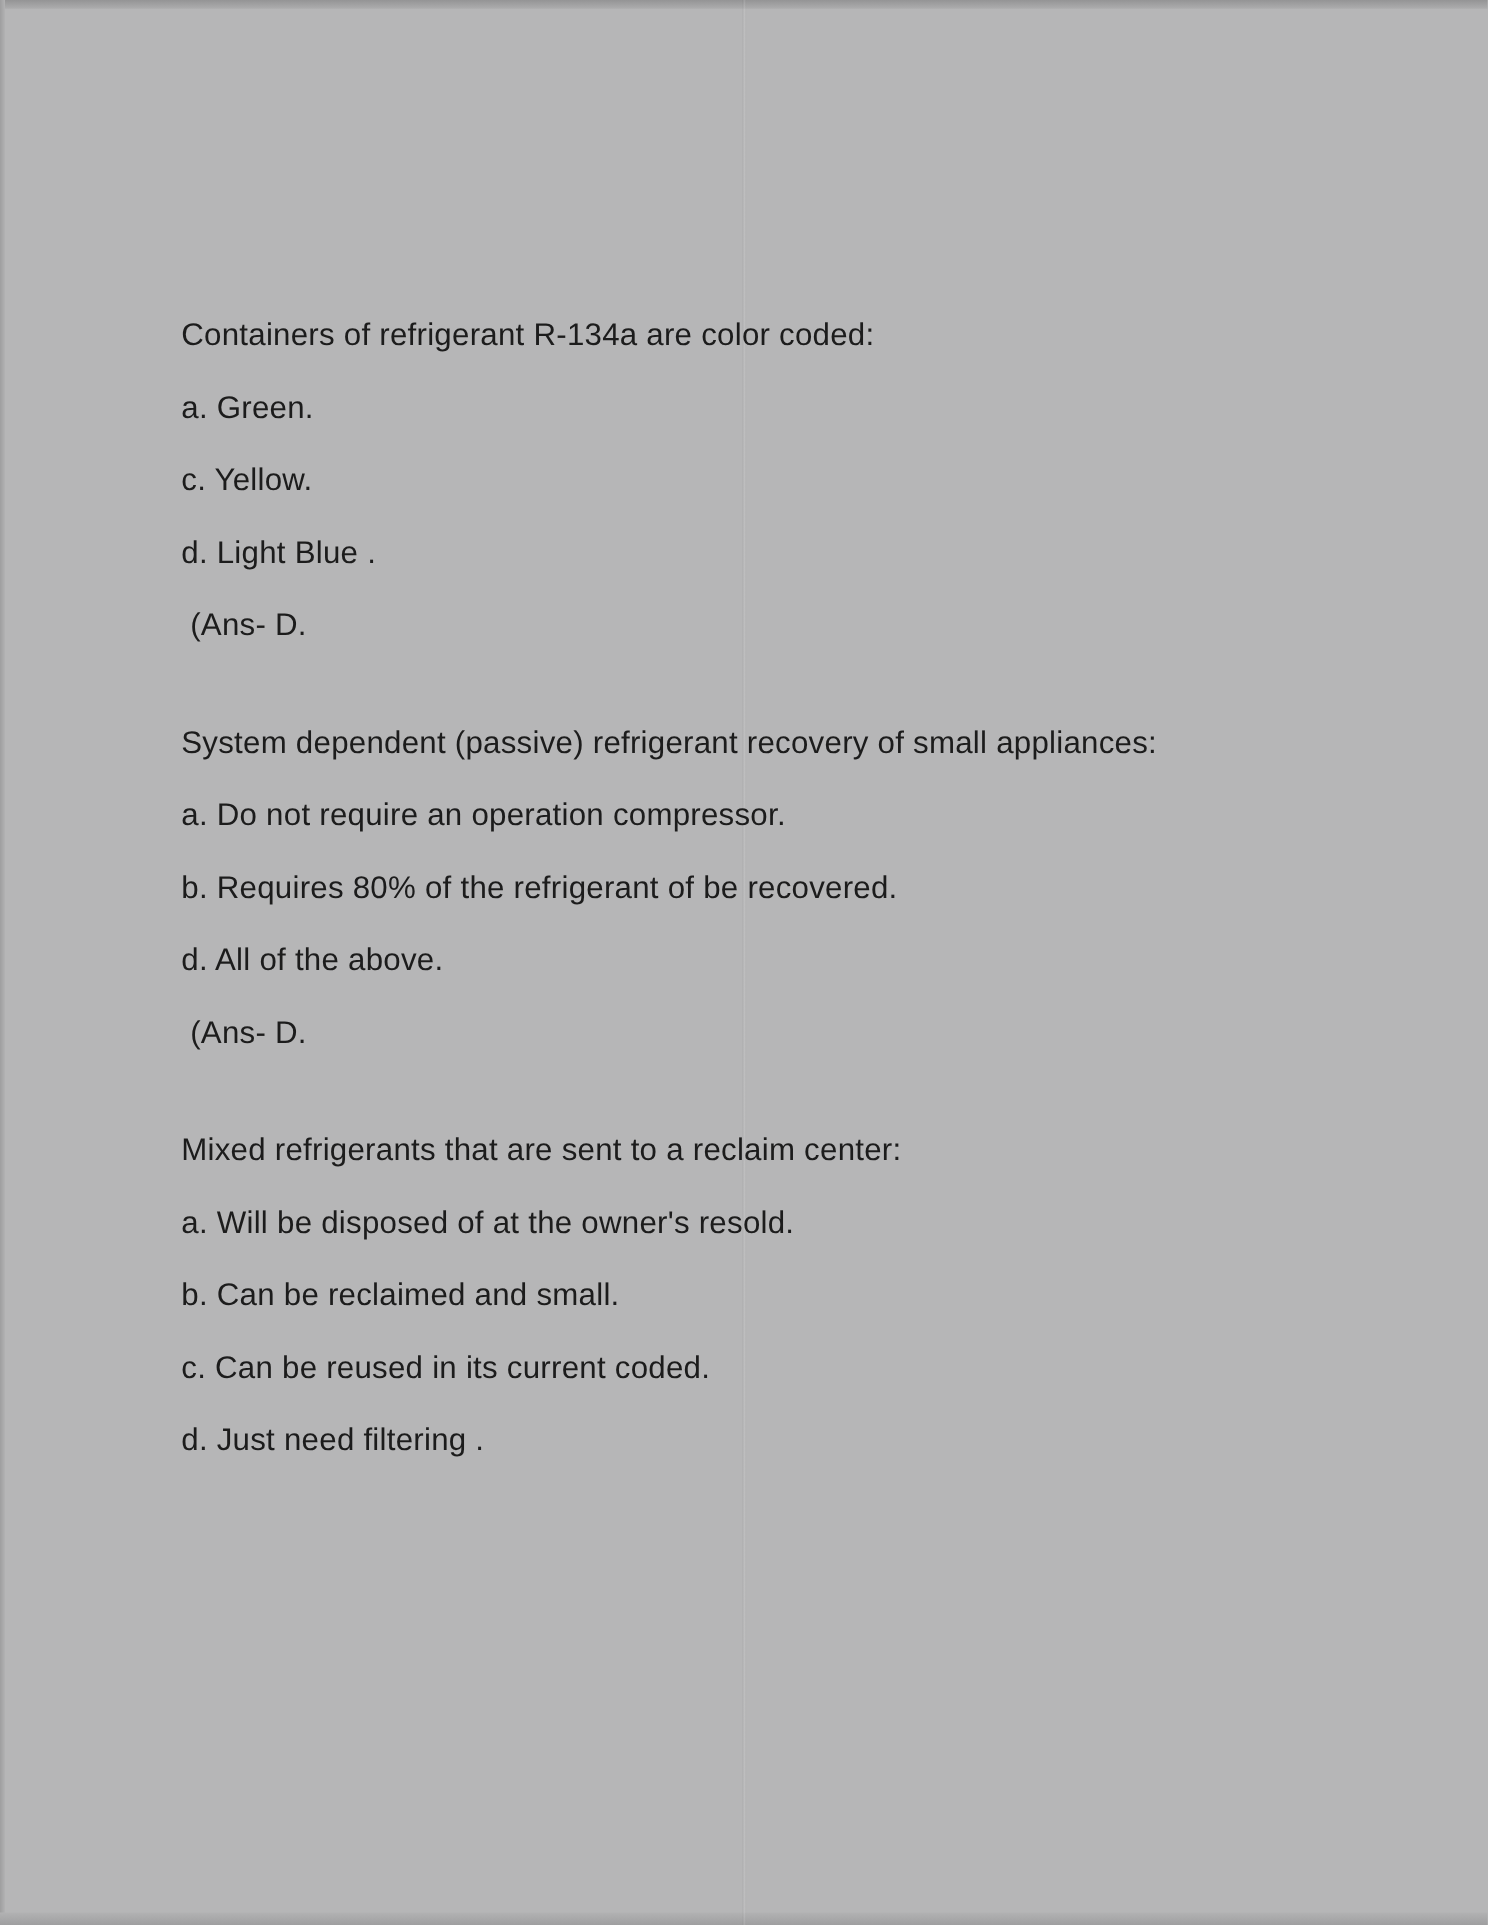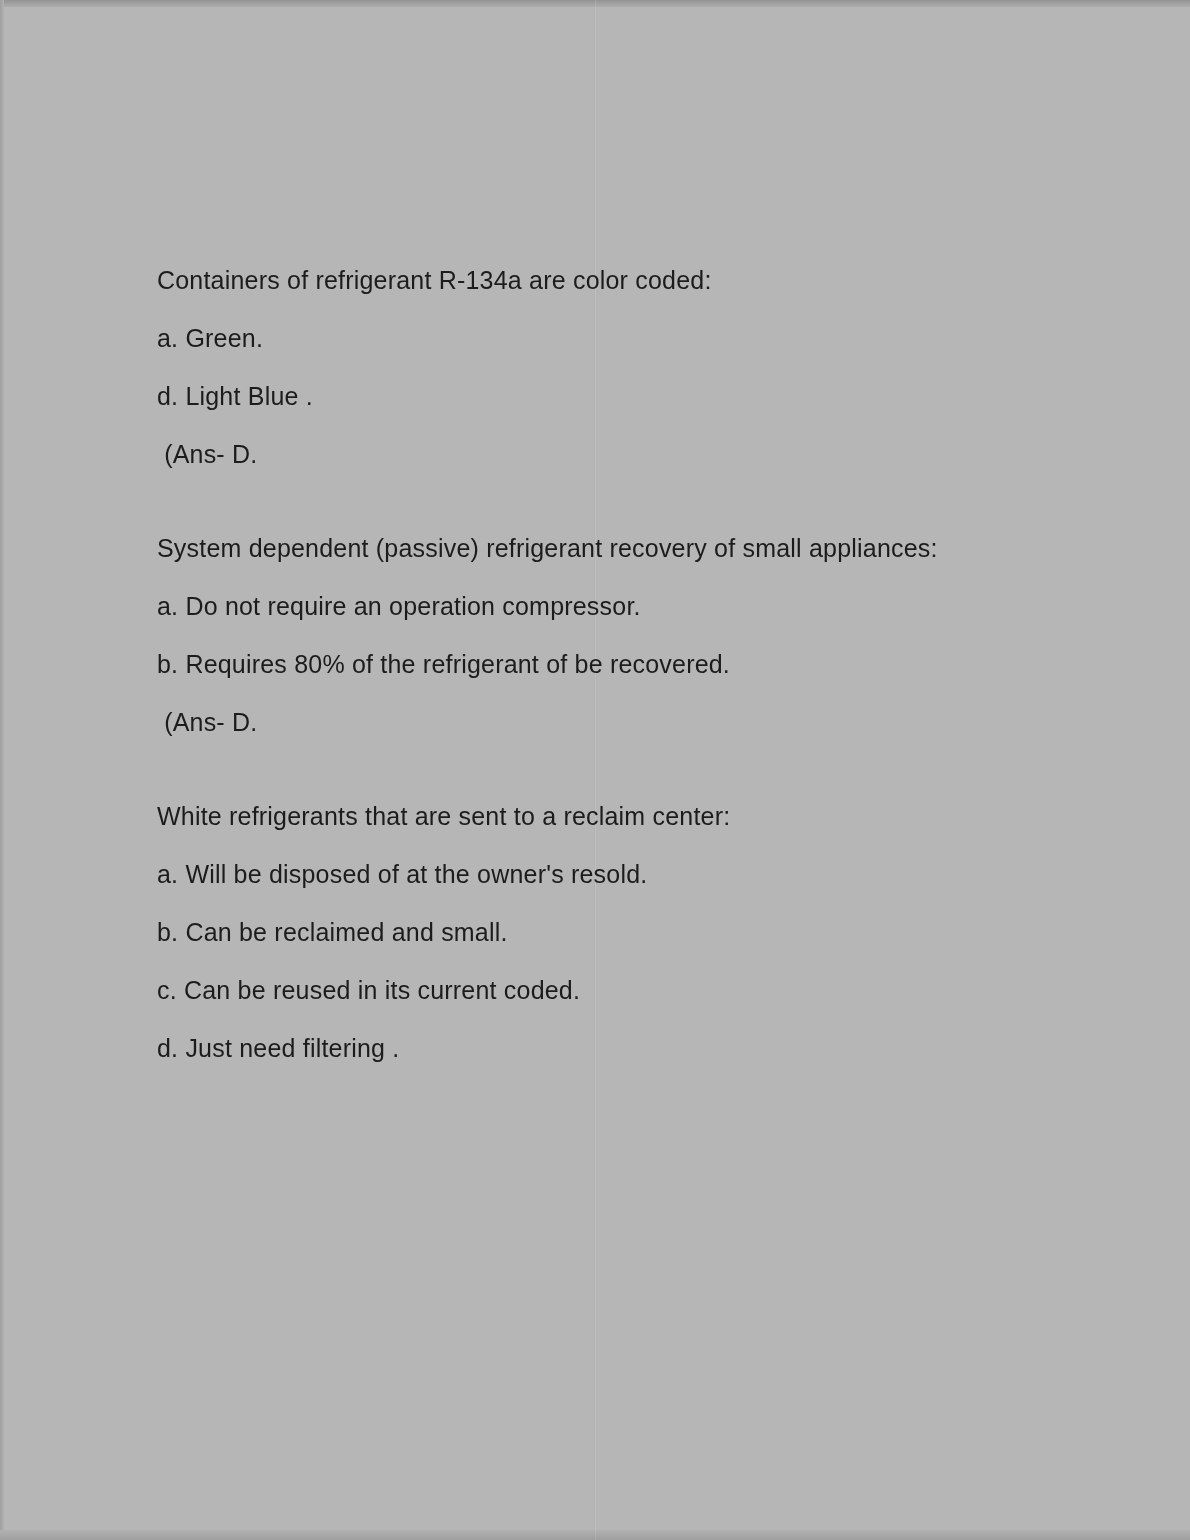--- a/index.html
+++ b/index.html
@@ -47,48 +47,50 @@
     left: 145px;
     right: 80px;
   }
   .content p {
     margin: 0 0 33px 0;
     font-size: 25px;
     line-height: 25px;
     letter-spacing: 0.2px;
     white-space: pre-wrap;
   }
-  .question-block { margin: 12px; }
+  .question-block { margin: 0; }
   .question-block + .question-block { margin-top: 69px; }
 </style>
 </head>
 <body>
 
 <div class="edge-top"></div>
 <div class="edge-left"></div>
 <div class="edge-bottom"></div>
 <div class="crease"></div>
 
 <div class="content">
 
   <section class="question-block">
     <p>Containers of refrigerant R-134a are color coded:</p>
     <p>a. Green.</p>
+    <p>c. Yellow.</p>
     <p>d. Light Blue .</p>
     <p class="q-answer"> (Ans- D.</p>
   </section>
 
   <section class="question-block">
     <p>System dependent (passive) refrigerant recovery of small appliances:</p>
     <p>a. Do not require an operation compressor.</p>
     <p>b. Requires 80% of the refrigerant of be recovered.</p>
+    <p>d. All of the above.</p>
     <p class="q-answer"> (Ans- D.</p>
   </section>
 
   <section class="question-block">
-    <p>White refrigerants that are sent to a reclaim center:</p>
+    <p>Mixed refrigerants that are sent to a reclaim center:</p>
     <p>a. Will be disposed of at the owner's resold.</p>
     <p>b. Can be reclaimed and small.</p>
     <p>c. Can be reused in its current coded.</p>
     <p>d. Just need filtering .</p>
   </section>
 
 </div>
 
 </body></html>

